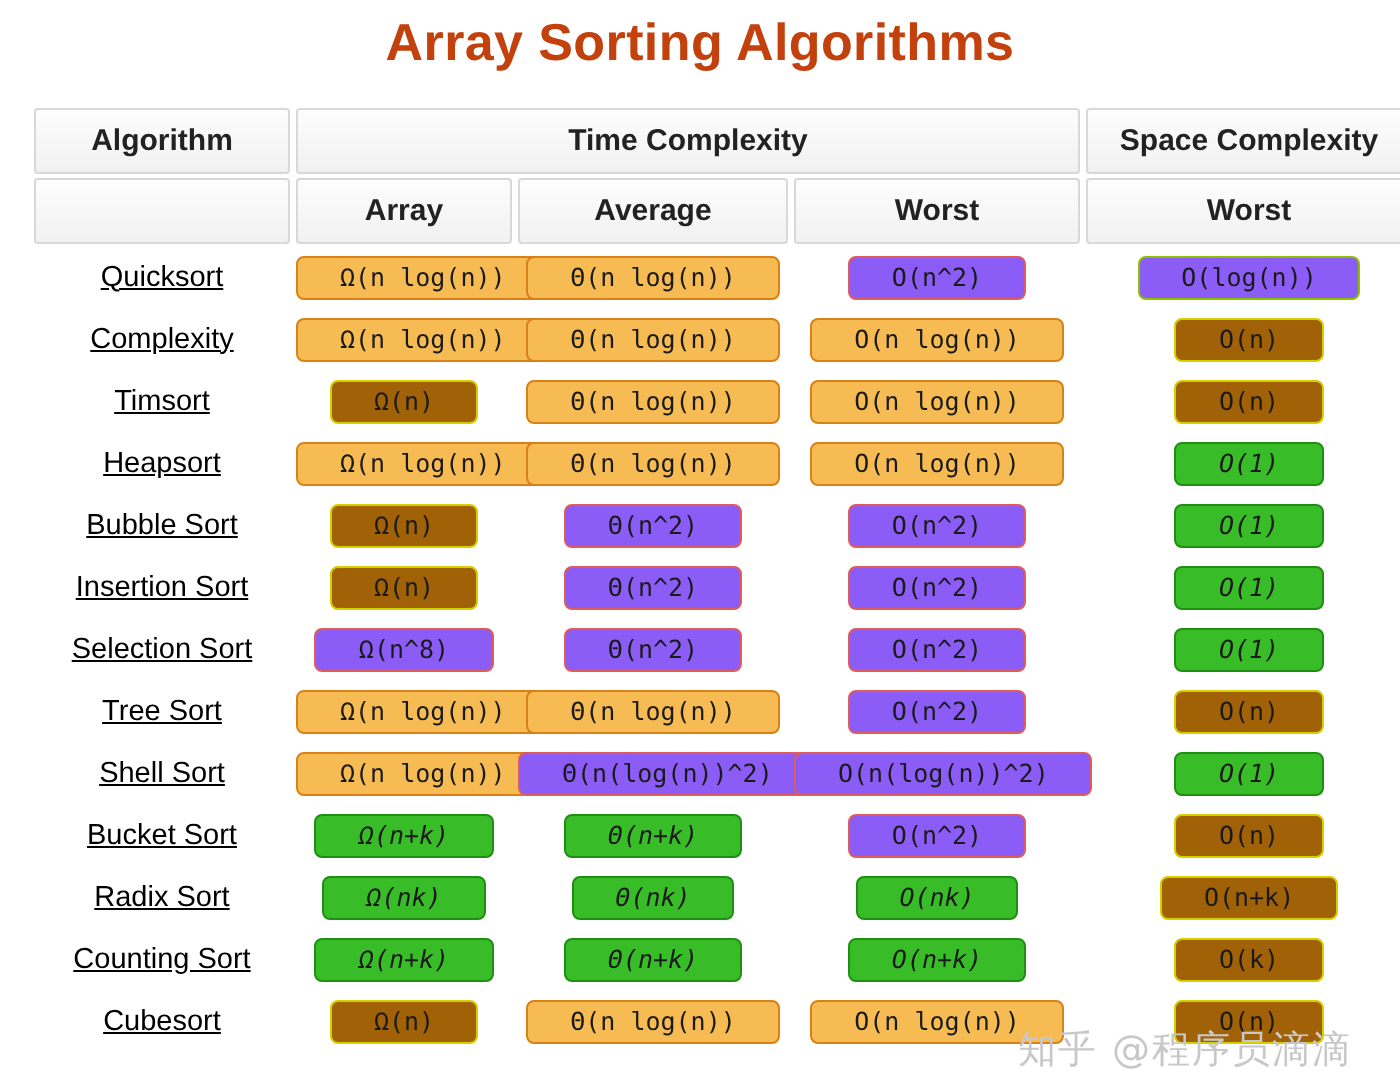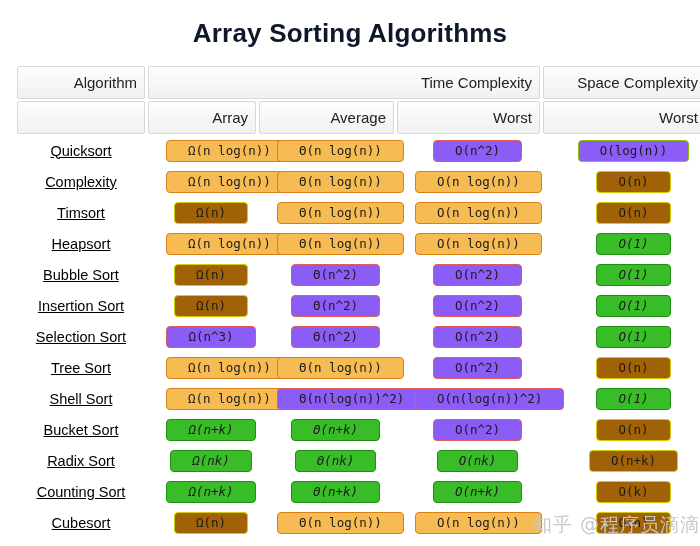--- a/index.html
+++ b/index.html
@@ -12,45 +12,45 @@
     background: #ffffff;
     font-family: "Liberation Sans", sans-serif;
     overflow: hidden;
     position: relative;
   }
 
   #page-title {
     text-align: center;
     font-size: 26px;
     font-weight: bold;
-    color: #0f172a;
+    color: #c2410c;
     letter-spacing: 0.2px;
     margin: 0;
-    padding-top: 16px;
+    padding-top: 4px;
     padding-bottom: 0;
     line-height: 34px;
   }
 
   #complexity-table {
     border-collapse: separate;
     border-spacing: 3px 2px;
     table-layout: fixed;
     width: 680px;
     margin-left: 14px;
     margin-top: 14px;
   }
 
   #complexity-table th {
     background: linear-gradient(to bottom, #fdfdfd 0%, #f1f1f1 100%);
     border: 1px solid #d8d8d8;
     border-radius: 2px;
-    font-weight: normal;
+    font-weight: bold;
     font-size: 15px;
     color: #222222;
-    text-align: right;
+    text-align: center;
     padding: 5px 7px;
     height: 21px;
     vertical-align: middle;
   }
 
   #complexity-table th.blank-head {
     color: transparent;
   }
 
   #complexity-table td {
@@ -77,32 +77,31 @@
     display: inline-block;
     font-family: "DejaVu Sans Mono", monospace;
     font-size: 12.5px;
     line-height: 14px;
     color: #1a1a1a;
     padding: 3px 21px;
     border-radius: 4px;
     border-width: 1px;
     border-style: solid;
     white-space: nowrap;
-    margin-left: 18px;
   }
 
   .badge.orange     { background: #f6bb53; border-color: #d98016; }
   .badge.red        { background: #8b5cf6; border-color: #e05b5b; }
   .badge.yellow     { background: #a16207; border-color: #d6cf00; }
   .badge.green      { background: #38bd28; border-color: #1f8f14; font-style: italic; }
   .badge.lightgreen { background: #8b5cf6; border-color: #8cc000; }
 
   #watermark {
     position: absolute;
-    right: 0;
+    right: 24px;
     bottom: 8px;
     font-size: 19px;
     color: #c8c8c8;
     font-family: "DejaVu Sans", sans-serif;
     white-space: nowrap;
     pointer-events: none;
     letter-spacing: 1px;
   }
 </style>
 </head>
@@ -170,21 +169,21 @@
       </tr>
       <tr>
         <td class="algo-cell"><span class="algo-link">Insertion Sort</span></td>
         <td><span class="badge yellow">Ω(n)</span></td>
         <td><span class="badge red">Θ(n^2)</span></td>
         <td><span class="badge red">O(n^2)</span></td>
         <td><span class="badge green">O(1)</span></td>
       </tr>
       <tr>
         <td class="algo-cell"><span class="algo-link">Selection Sort</span></td>
-        <td><span class="badge red">Ω(n^3)</span></td>
+        <td><span class="badge red">Ω(n^8)</span></td>
         <td><span class="badge red">Θ(n^2)</span></td>
         <td><span class="badge red">O(n^2)</span></td>
         <td><span class="badge green">O(1)</span></td>
       </tr>
       <tr>
         <td class="algo-cell"><span class="algo-link">Tree Sort</span></td>
         <td><span class="badge orange">Ω(n log(n))</span></td>
         <td><span class="badge orange">Θ(n log(n))</span></td>
         <td><span class="badge red">O(n^2)</span></td>
         <td><span class="badge yellow">O(n)</span></td>

